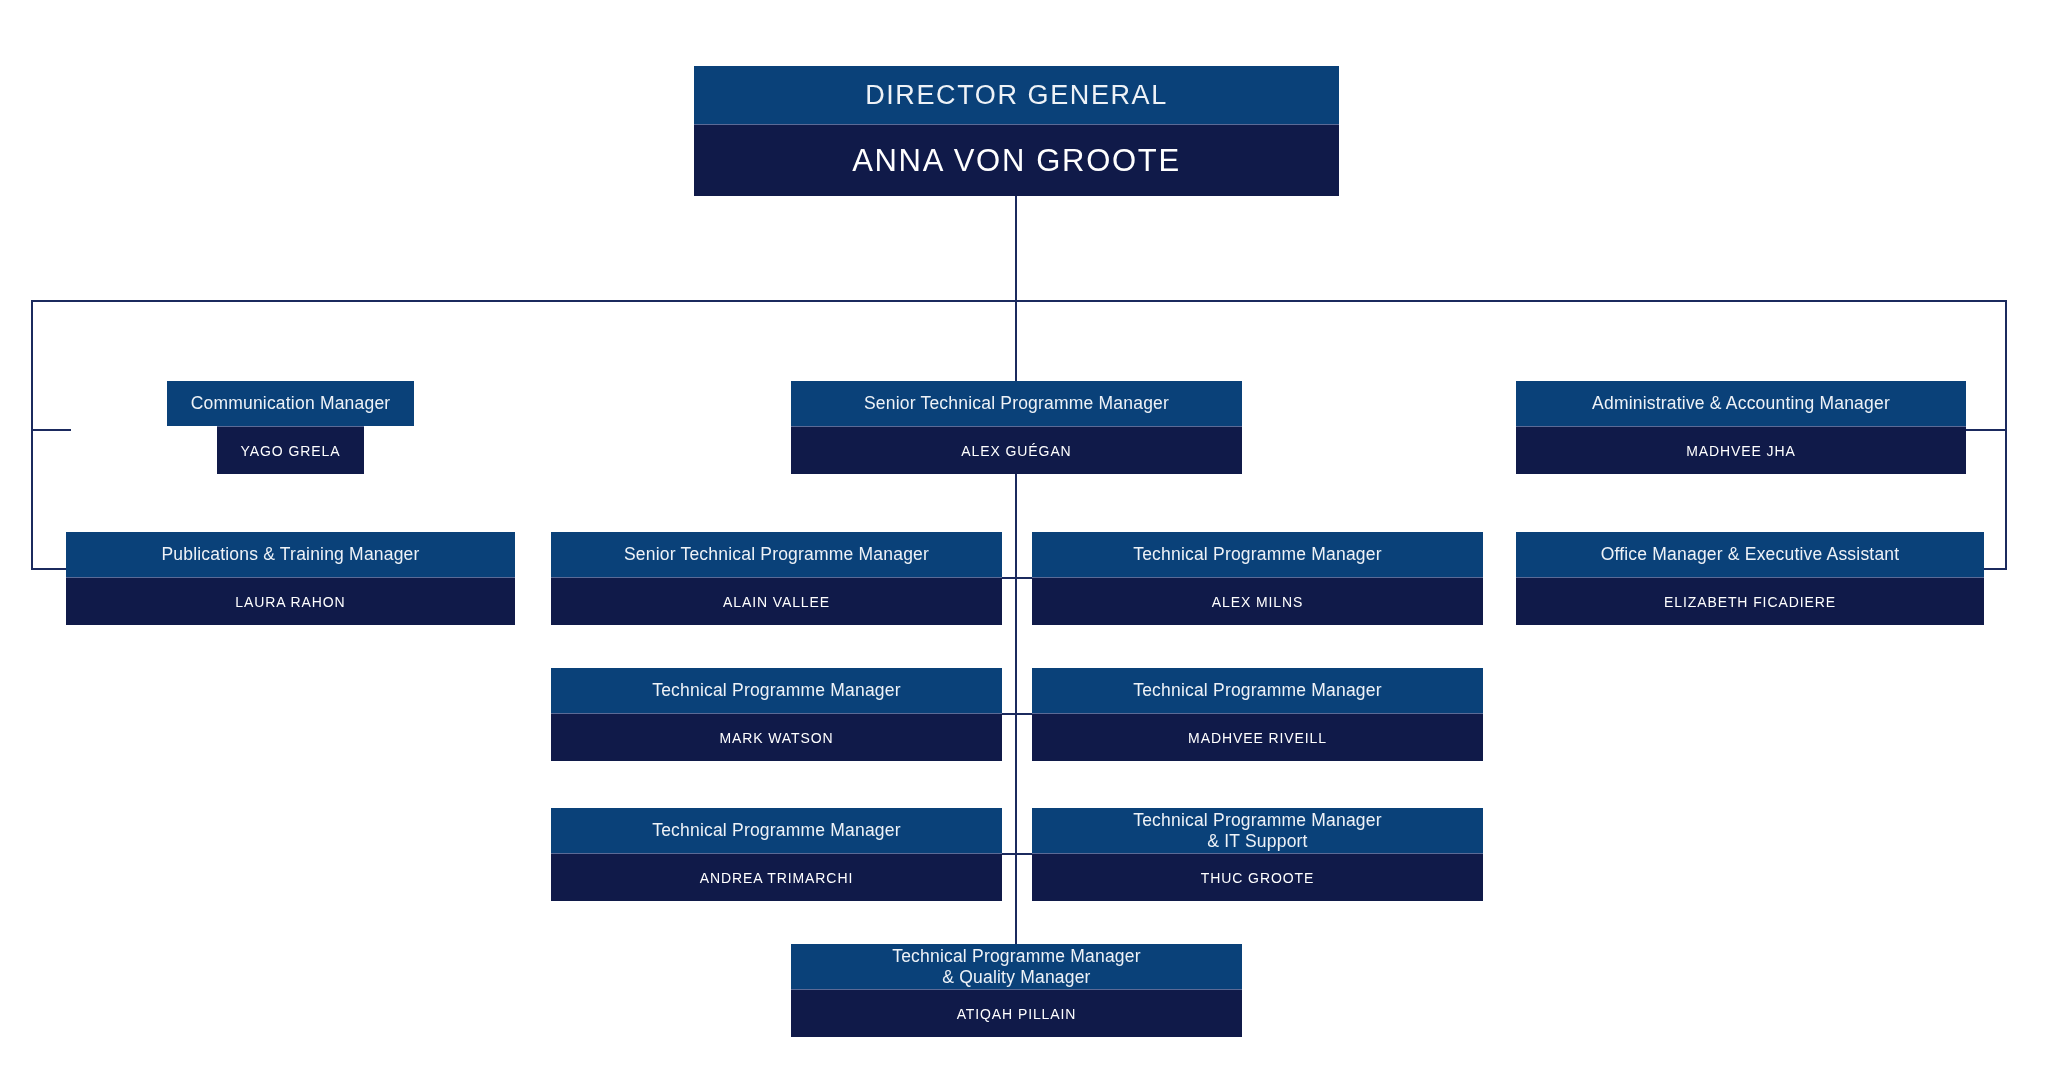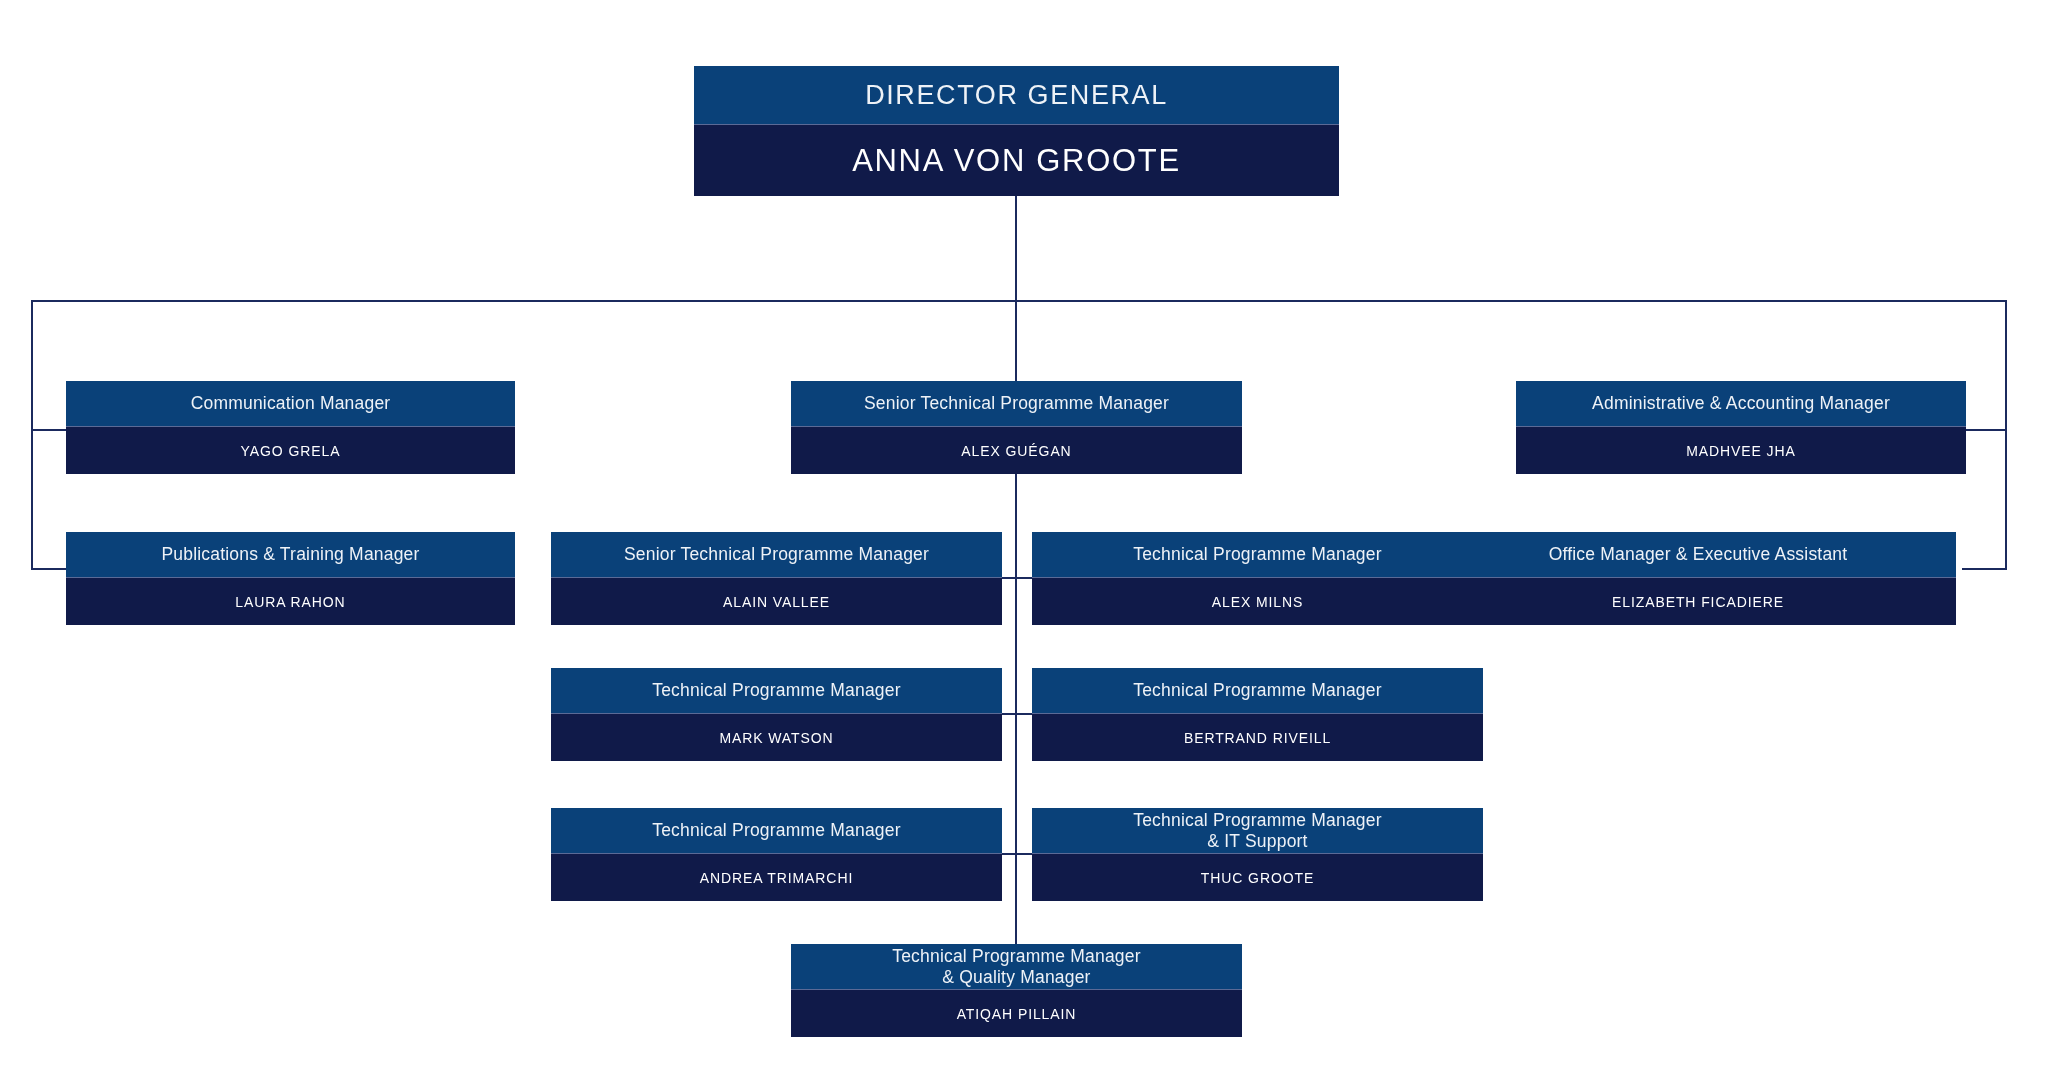--- a/index.html
+++ b/index.html
@@ -68,28 +68,28 @@
   .node.root .name  { height: 72px; font-size: 31px; letter-spacing: 1.7px; }
 
   
   .node.std .title { height: 45px; font-size: 17.5px; }
   .node.std .name  { height: 48px; font-size: 14px; }
 
   
   .node.std.two .title { line-height: 1.18; }
 
   
-  .n-yago      { left:  66px; top: 381px; width: 449px; }
+  .n-yago      { left:  66px; top: 381px; width: 449px; align-items: center; }
   .n-anna      { left: 791px; top: 381px; width: 451px; }
   .n-madhvee   { left: 1516px; top: 381px; width: 450px; }
 
   .n-laura     { left:  66px; top: 532px; width: 449px; }
   .n-alain     { left: 551px; top: 532px; width: 451px; }
   .n-alex      { left: 1032px; top: 532px; width: 451px; }
-  .n-elizabeth { left: 1440px; top: 532px; width: 516px; border-radius: 12px; }
+  .n-elizabeth { left: 1516px; top: 532px; width: 468px; border-radius: 12px; }
 
   .n-mark      { left: 551px; top: 668px; width: 451px; }
   .n-bertrand  { left: 1032px; top: 668px; width: 451px; }
 
   .n-andrea    { left: 551px; top: 808px; width: 451px; }
   .n-thuc      { left: 1032px; top: 808px; width: 451px; }
 
   .n-atiqah    { left: 791px; top: 944px; width: 451px; }
 </style>
 </head>
@@ -157,21 +157,21 @@
     <div class="name">ELIZABETH FICADIERE</div>
   </div>
 
   <div class="node std n-mark">
     <div class="title">Technical Programme Manager</div>
     <div class="name">MARK WATSON</div>
   </div>
 
   <div class="node std n-bertrand">
     <div class="title">Technical Programme Manager</div>
-    <div class="name">BERTRAND RIVEILL</div>
+    <div class="name">MADHVEE RIVEILL</div>
   </div>
 
   <div class="node std n-andrea">
     <div class="title">Technical Programme Manager</div>
     <div class="name">ANDREA TRIMARCHI</div>
   </div>
 
   <div class="node std two n-thuc">
     <div class="title">Technical Programme Manager<br>&amp; IT Support</div>
     <div class="name">THUC GROOTE</div>

